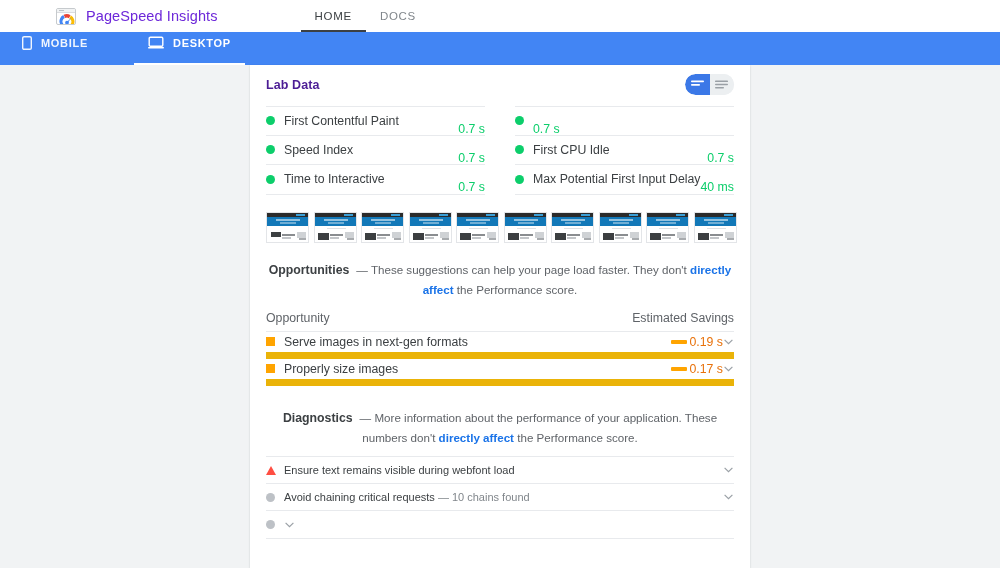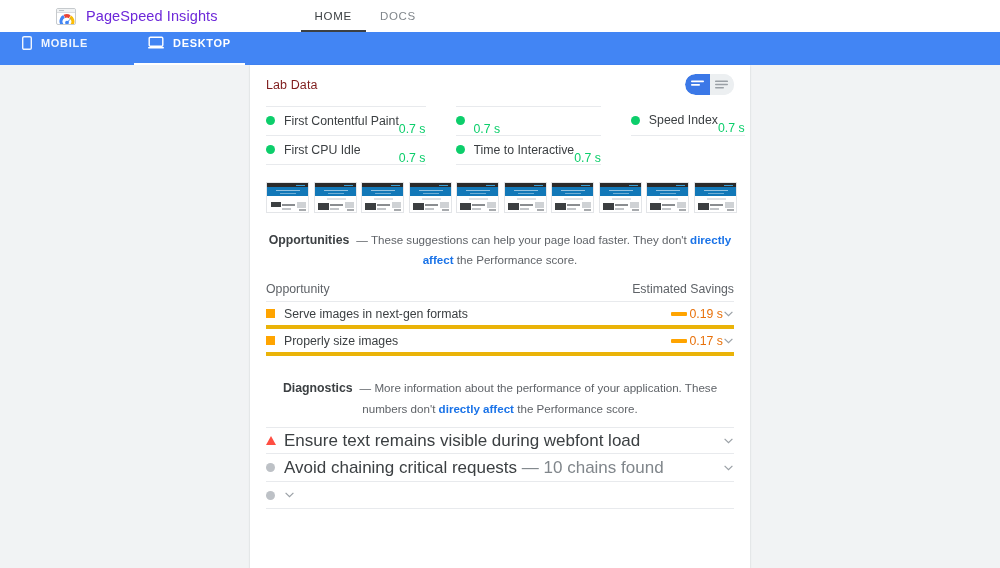--- a/index.html
+++ b/index.html
@@ -133,22 +133,22 @@
 
   
   .lab-head {
     display: flex;
     align-items: center;
     justify-content: space-between;
     height: 39px;
   }
   .lab-title {
     font-size: 12.5px;
-    font-weight: normal;
-    color: #7f1d1d;
+    font-weight: bold;
+    color: #4c1d95;
     letter-spacing: .1px;
     text-align: right;
   }
   .seg-toggle {
     display: flex;
     border-radius: 11px;
     overflow: hidden;
     height: 21px;
     width: 49px;
     background: #eceff1;
@@ -160,21 +160,21 @@
     justify-content: center;
     cursor: pointer;
   }
   .seg.on { background: #3b78e7; border-radius: 11px 0 0 11px; }
   .seg.off { background: #eceff1; }
   .seg-lines { display: block; }
 
   
   .metrics {
     display: grid;
-    grid-template-columns: 1fr 1fr 1fr;
+    grid-template-columns: 1fr 1fr;
     column-gap: 30px;
     margin-top: 2px;
   }
   .metric {
     display: flex;
     align-items: center;
     height: 29.5px;
     border-bottom: 1px solid #e8eaed;
   }
   .metric:first-child, .metric:nth-child(2) { border-top: 1px solid #e8eaed; }
@@ -291,21 +291,21 @@
     color: #5f6368;
     height: 26px;
     margin-top: 7px;
     border-bottom: 1px solid #e8eaed;
   }
 
   .row {
     display: flex;
     align-items: center;
     height: 27px;
-    border-bottom: 4px solid #eab308;
+    border-bottom: 7px solid #eab308;
     cursor: pointer;
   }
   .sq {
     width: 9px; height: 9px;
     flex: 0 0 auto;
     margin-right: 9px;
   }
   .row-label {
     font-size: 12.3px;
     color: #3c4043;
@@ -344,21 +344,21 @@
     flex: 0 0 auto;
     margin-right: 8px;
   }
   .gdot {
     width: 9px; height: 9px; border-radius: 50%;
     background: #bdc1c6;
     flex: 0 0 auto;
     margin-right: 9px;
   }
   .diag-label {
-    font-size: 17px;
+    font-size: 11px;
     color: #3c4043;
     flex: 1 1 auto;
     white-space: nowrap;
   }
   .diag-sub { color: #80868b; font-weight: normal; }
   .spacer-diag { height: 11px; }
 </style>
 </head>
 <body>
 
@@ -443,20 +443,25 @@
       <div class="metric">
         <span class="dot" style="background:#0cce6b"></span>
         <span class="metric-name">First CPU Idle</span>
         <span class="metric-val" style="color:#0cce6b">0.7 s</span>
       </div>
       <div class="metric">
         <span class="dot" style="background:#0cce6b"></span>
         <span class="metric-name">Time to Interactive</span>
         <span class="metric-val" style="color:#0cce6b">0.7 s</span>
       </div>
+      <div class="metric">
+        <span class="dot" style="background:#0cce6b"></span>
+        <span class="metric-name">Max Potential First Input Delay</span>
+        <span class="metric-val" style="color:#0cce6b">40 ms</span>
+      </div>
     </div>
 
     <div class="filmstrip">
       <div class="frame first">
           <span class="f-dark"></span>
           <span class="f-blue">
             <span class="bl1"></span>
             <span class="bl2"></span>
           </span>
           <span class="f-body">

